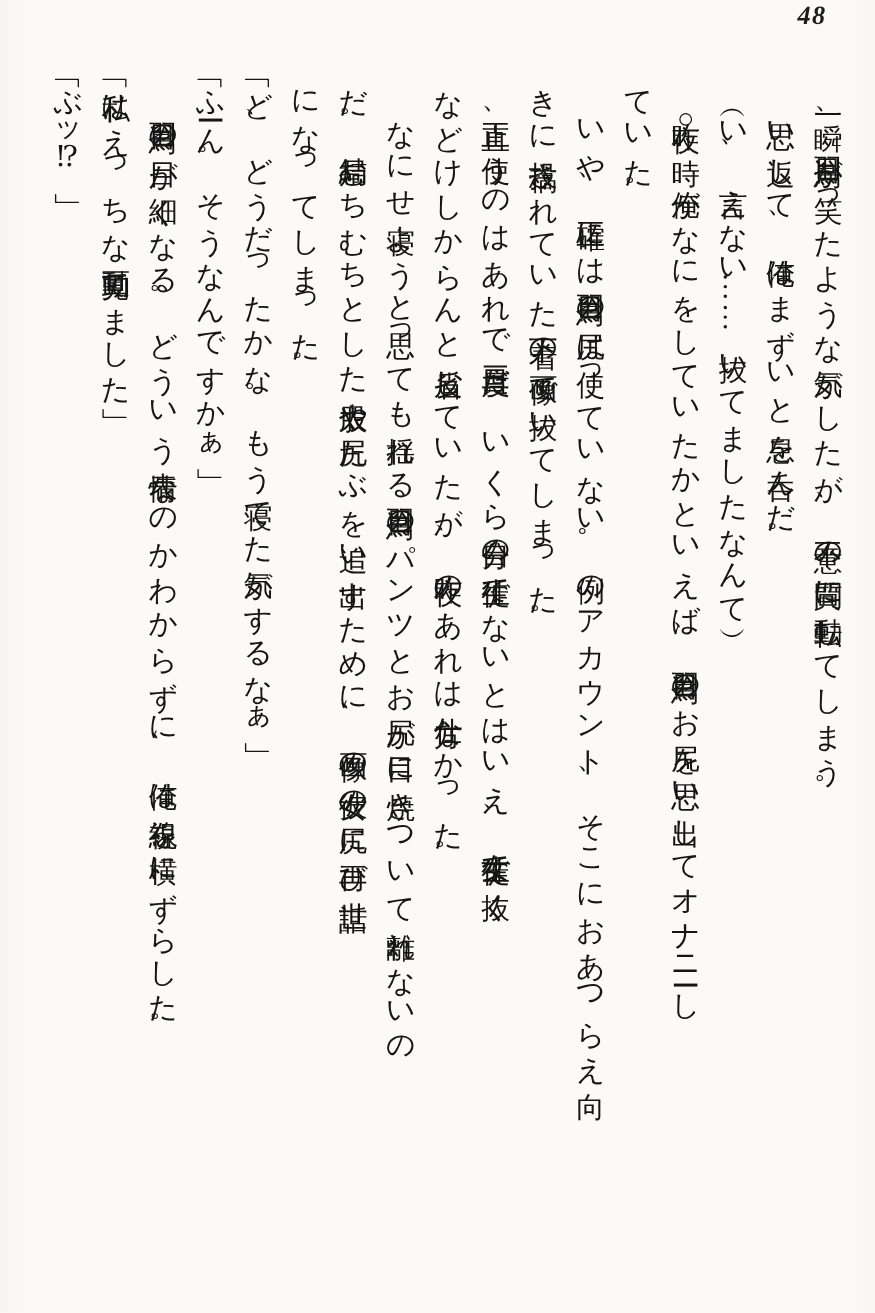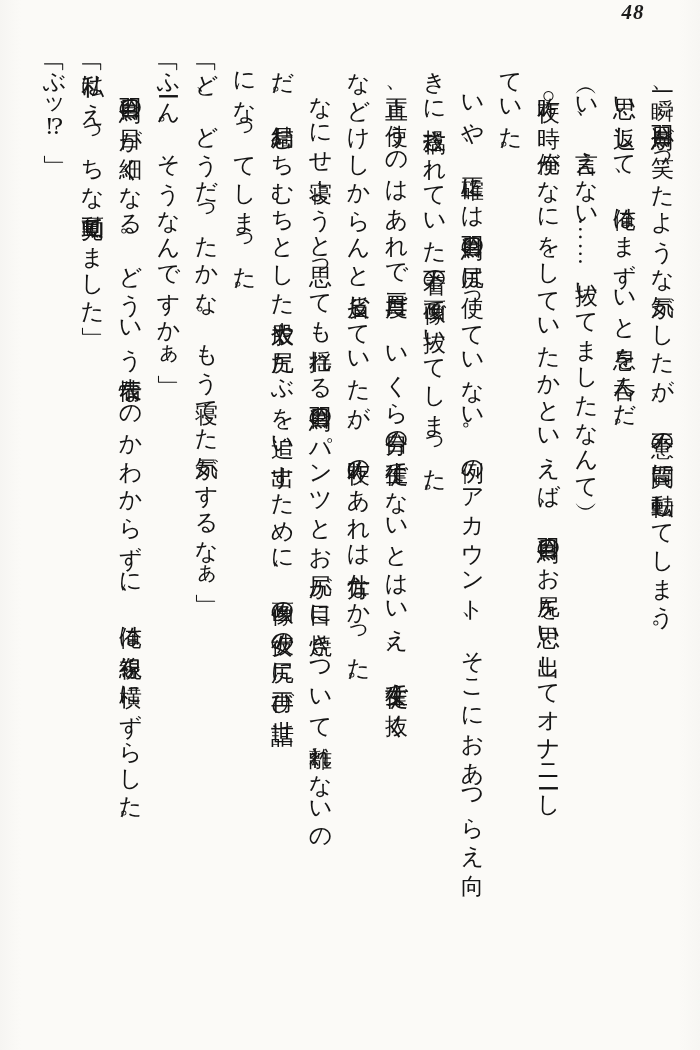--- a/index.html
+++ b/index.html
@@ -16,21 +16,21 @@
   .page {
     position: absolute;
     inset: 0;
     background: linear-gradient(90deg, #f6f5f2 0%, #fbfaf7 3%, #fbfaf7 97%, #f7f6f3 100%);
   }
   .page-number {
     position: absolute;
     top: 0px;
     left: 605px;
     width: 56px;
-    text-align: center;
+    text-align: right;
     font-family: "Liberation Serif", "DejaVu Serif", serif;
     font-style: italic;
     font-size: 21px;
     font-weight: 600;
     color: #1c1c1c;
     letter-spacing: 1px;
   }
   .text-block {
     position: absolute;
     top: 56px;

